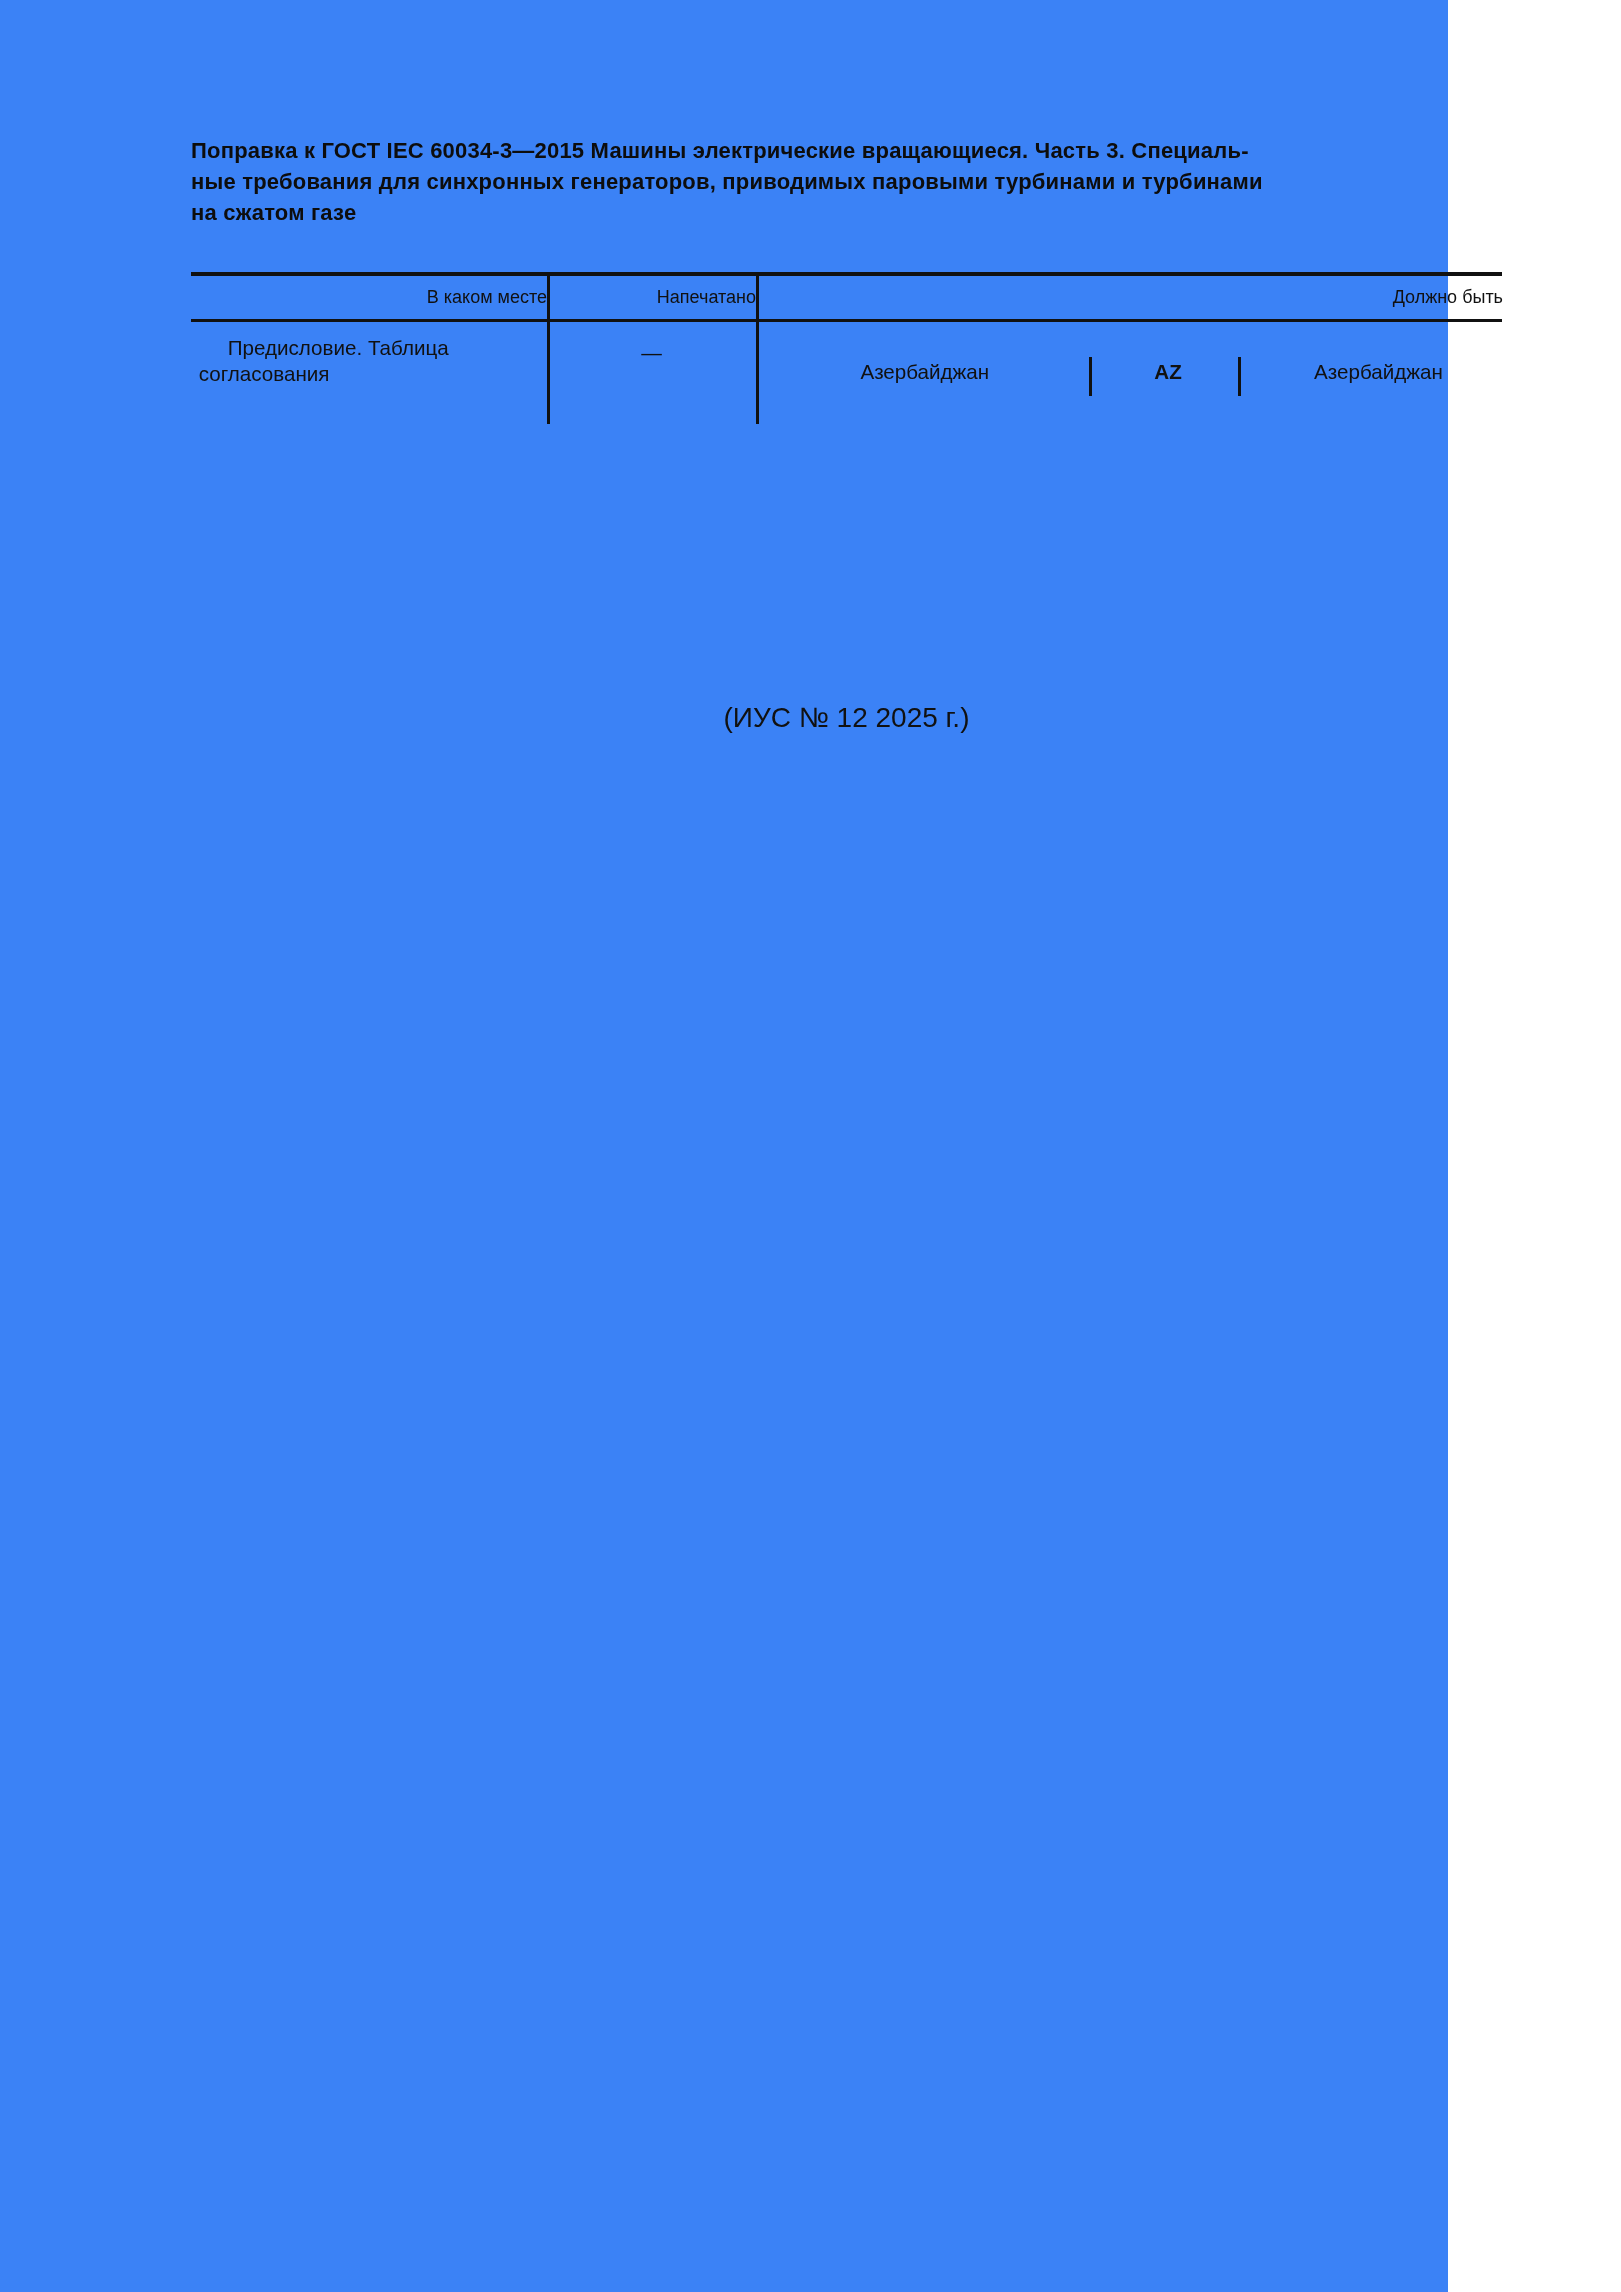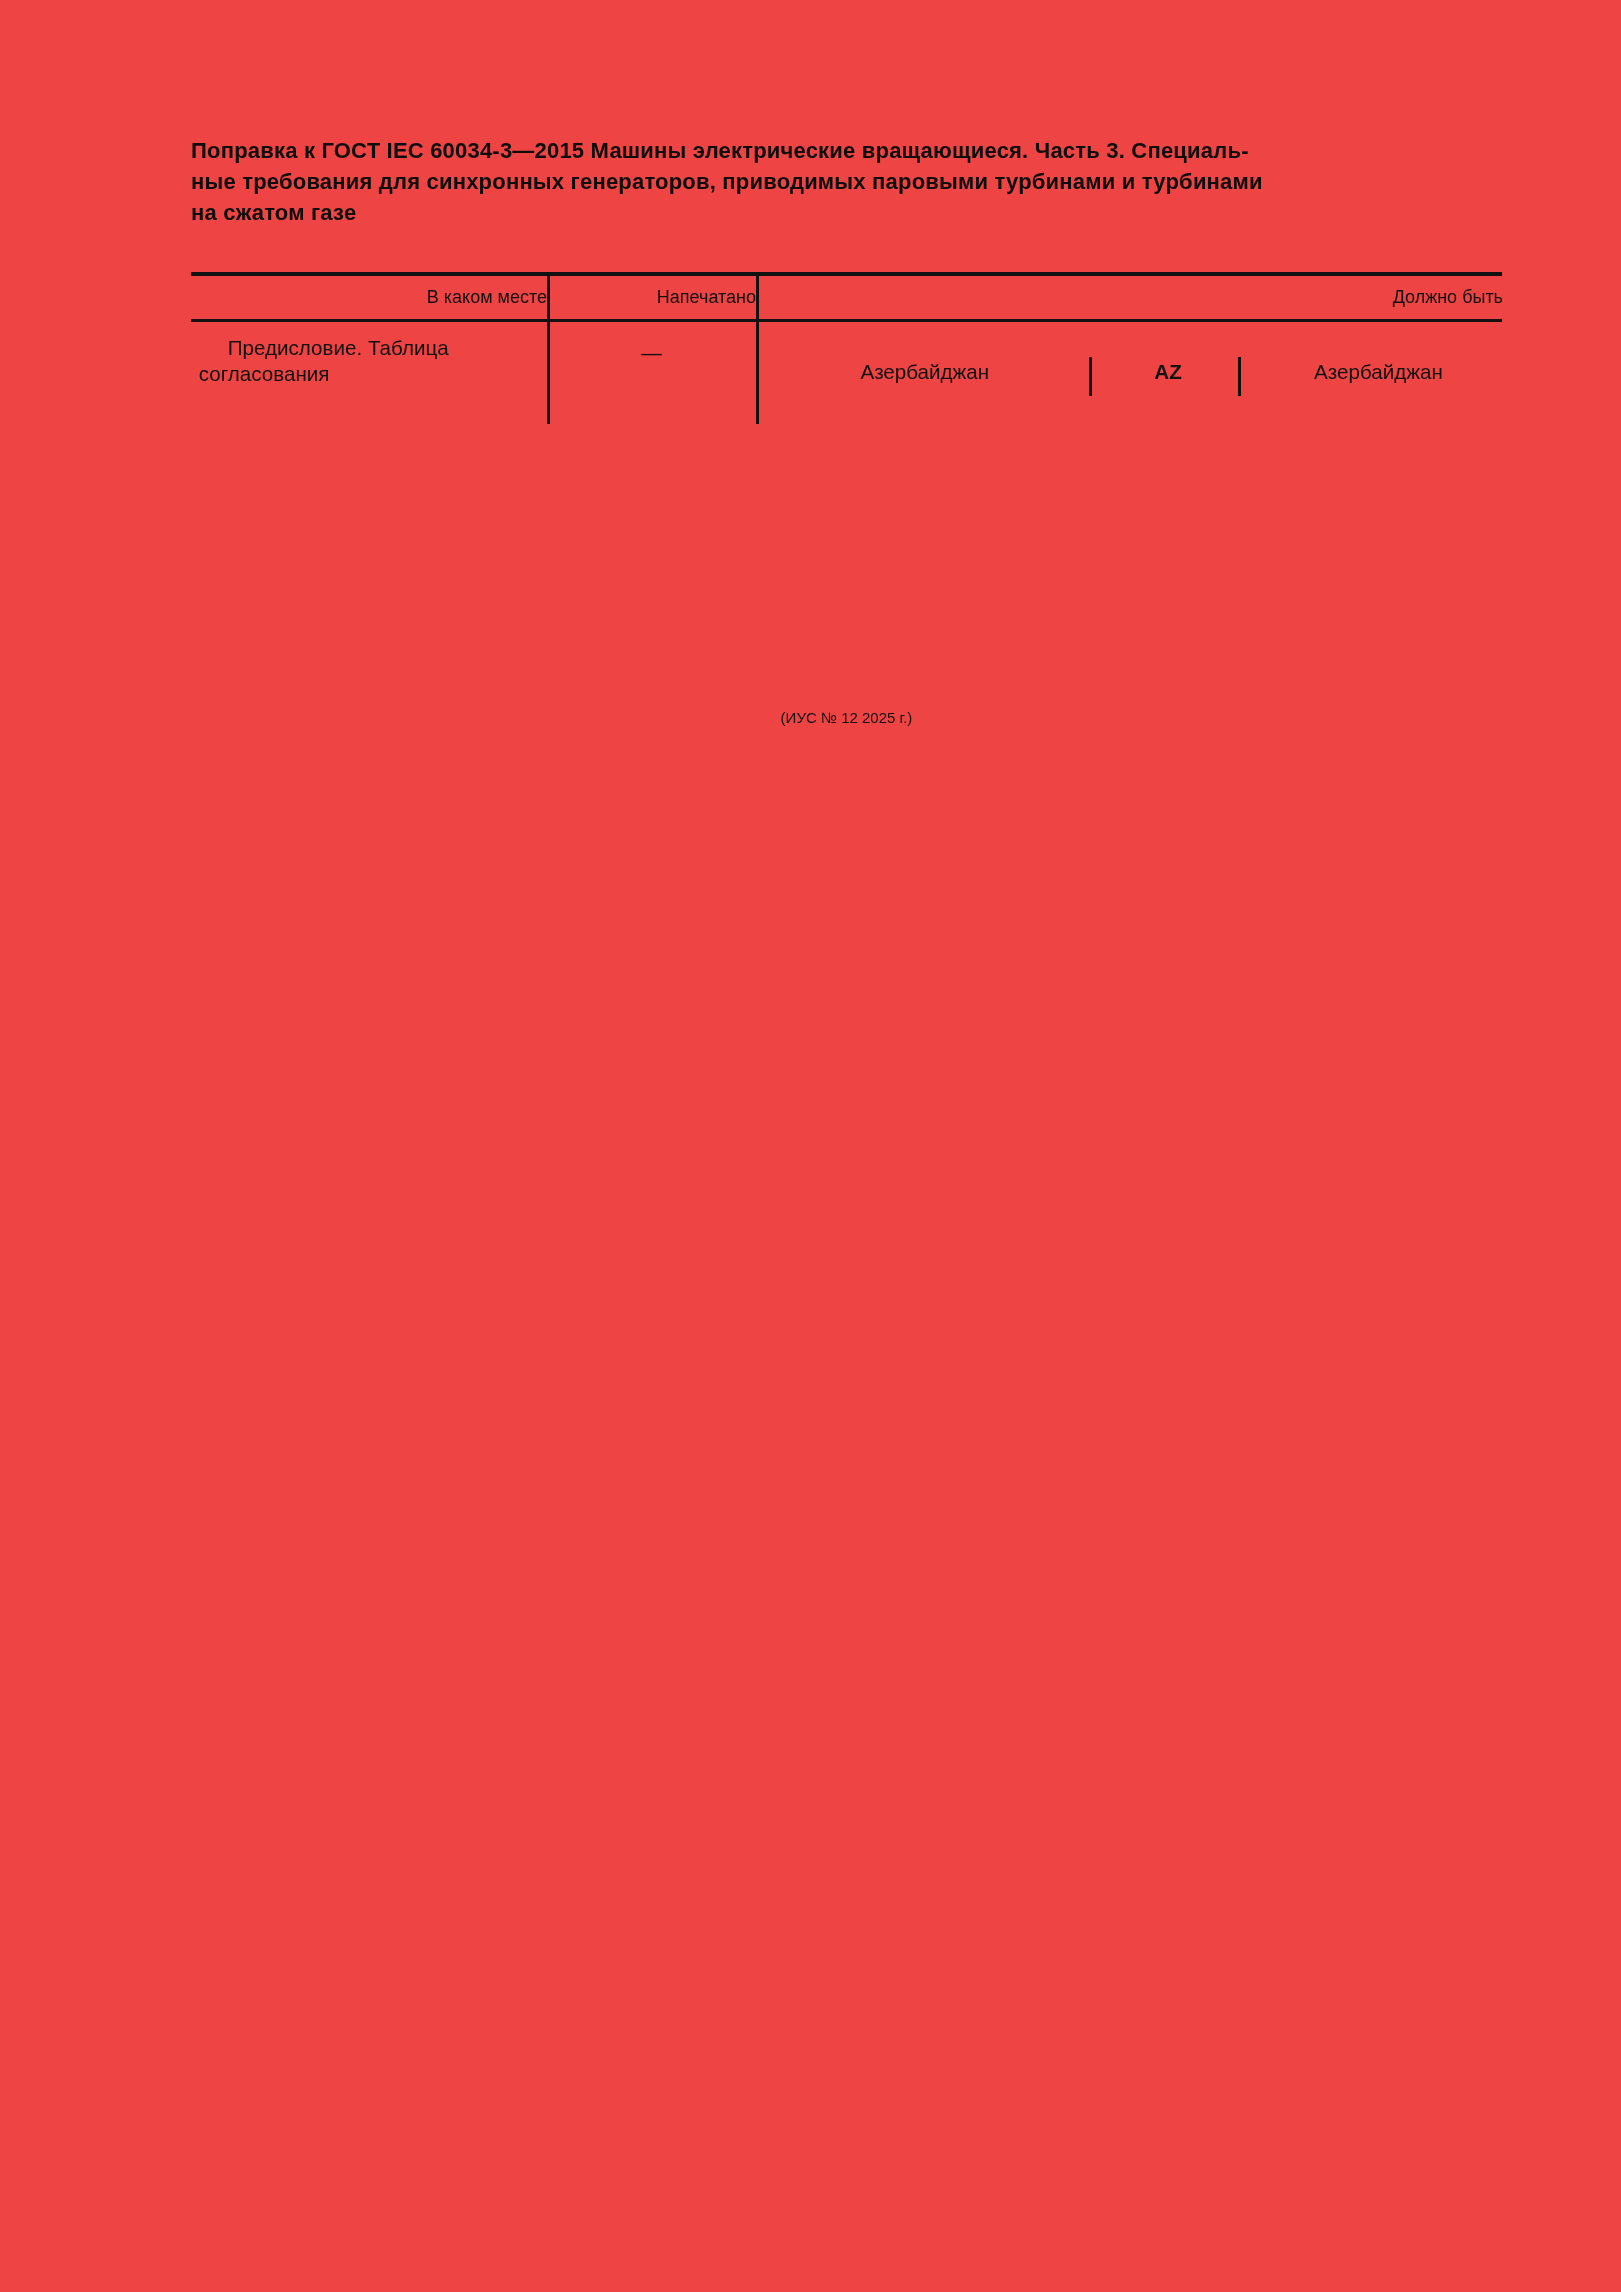--- a/index.html
+++ b/index.html
@@ -13,23 +13,23 @@
     font-family: "Liberation Sans", sans-serif;
     color: #111111;
     position: relative;
     overflow: hidden;
   }
 
   .page {
     position: absolute;
     top: 0;
     left: 0;
-    width: 1621px;
+    width: 1448px;
     height: 2293px;
-    background: #ef4444;
+    background: #3b82f6;
   }
 
   
   .title-block {
     position: absolute;
     left: 191px;
     top: 135px;
     width: 1311px;
   }
   .title-line {
@@ -149,21 +149,21 @@
   .sub-sep-1 { left: 333px; }
   .sub-sep-2 { left: 482px; }
 
   
   .footer {
     position: absolute;
     left: 0;
     top: 431px;
     width: 1311px;
     text-align: center;
-    font-size: 15px;
+    font-size: 28px;
     line-height: 29px;
     color: #111111;
   }
 </style>
 </head>
 <body>
 
 <div class="page">
 
   <div class="title-block">

